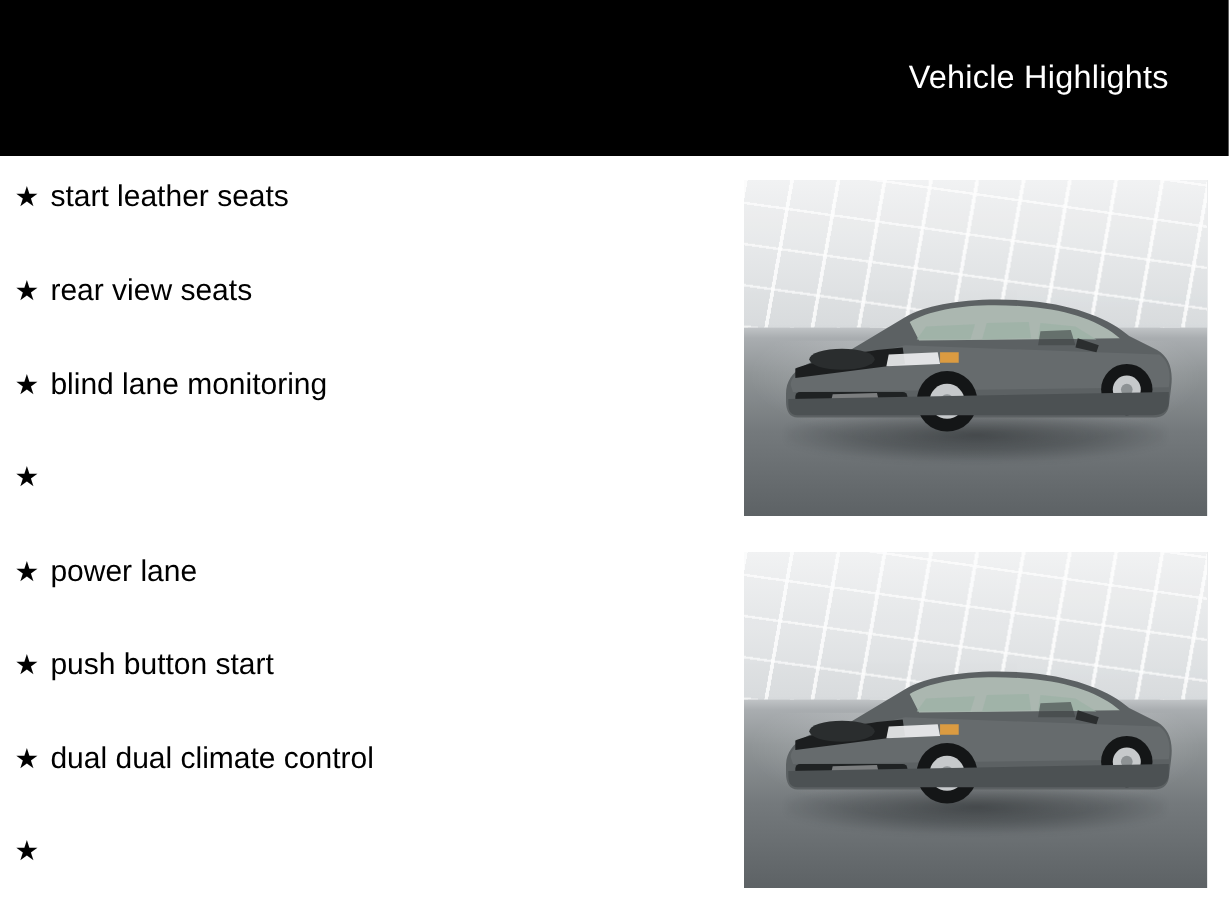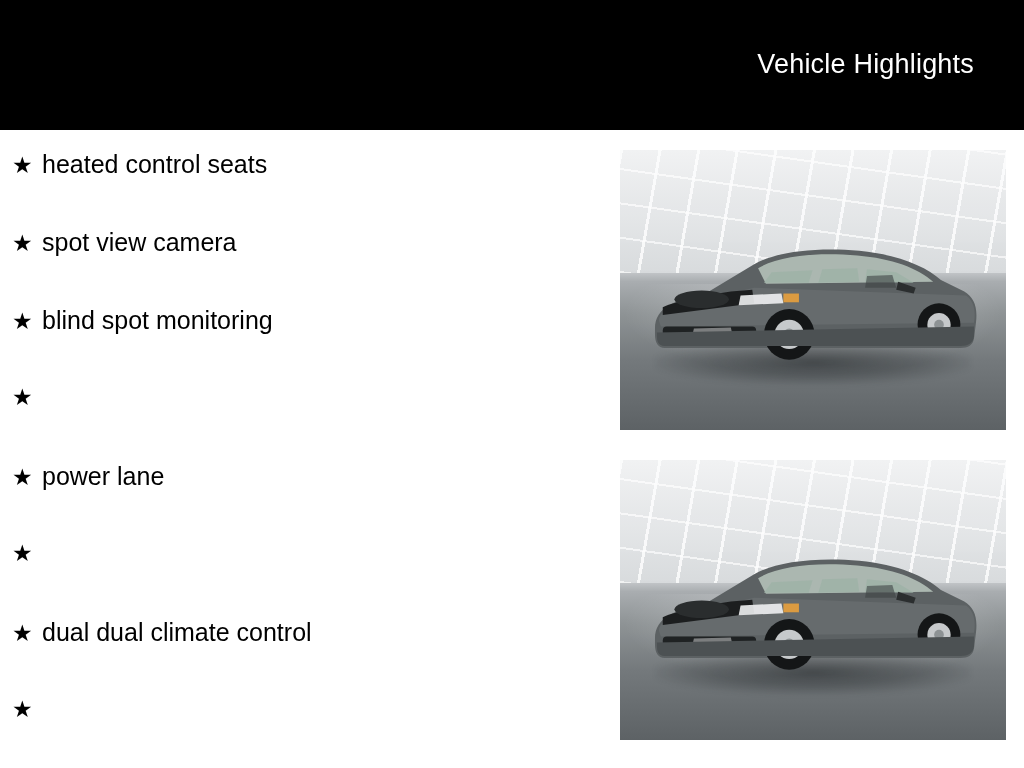--- a/index.html
+++ b/index.html
@@ -120,44 +120,45 @@
 <div class="page">
 
   <div class="header">
     <div class="header-title">Vehicle Highlights</div>
   </div>
 
   <div class="features">
 
     <div class="feature-item">
       <span class="feature-bullet">★</span>
-      <span class="feature-label">heated control seats</span>
-    </div>
-
-    <div class="feature-item">
-      <span class="feature-bullet">★</span>
-      <span class="feature-label">spot view camera</span>
-    </div>
-
-    <div class="feature-item">
-      <span class="feature-bullet">★</span>
-      <span class="feature-label">blind spot monitoring</span>
+      <span class="feature-label">start leather seats</span>
+    </div>
+
+    <div class="feature-item">
+      <span class="feature-bullet">★</span>
+      <span class="feature-label">rear view seats</span>
+    </div>
+
+    <div class="feature-item">
+      <span class="feature-bullet">★</span>
+      <span class="feature-label">blind lane monitoring</span>
     </div>
 
     <div class="feature-item">
       <span class="feature-bullet">★</span>
     </div>
 
     <div class="feature-item">
       <span class="feature-bullet">★</span>
       <span class="feature-label">power lane</span>
     </div>
 
     <div class="feature-item">
       <span class="feature-bullet">★</span>
+      <span class="feature-label">push button start</span>
     </div>
 
     <div class="feature-item">
       <span class="feature-bullet">★</span>
       <span class="feature-label">dual dual climate control</span>
     </div>
 
     <div class="feature-item">
       <span class="feature-bullet">★</span>
     </div>

